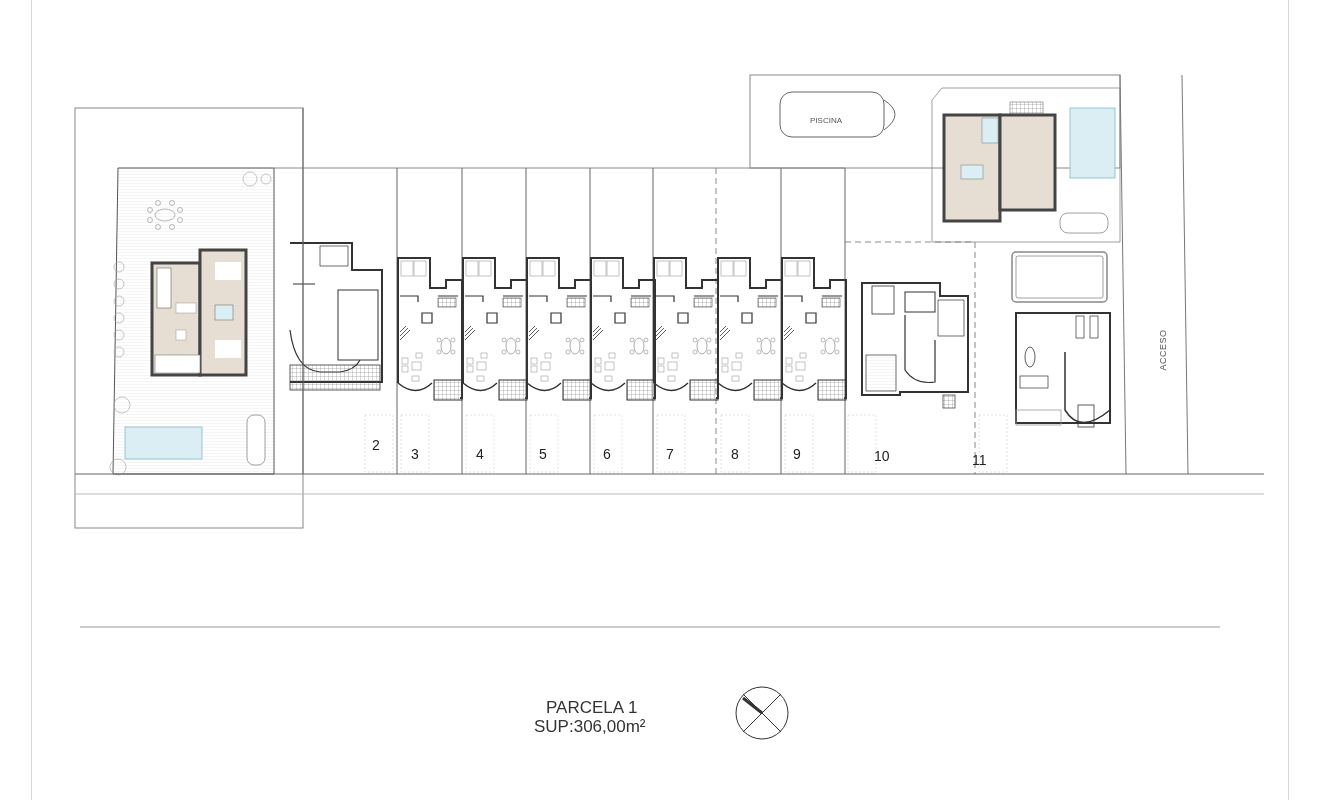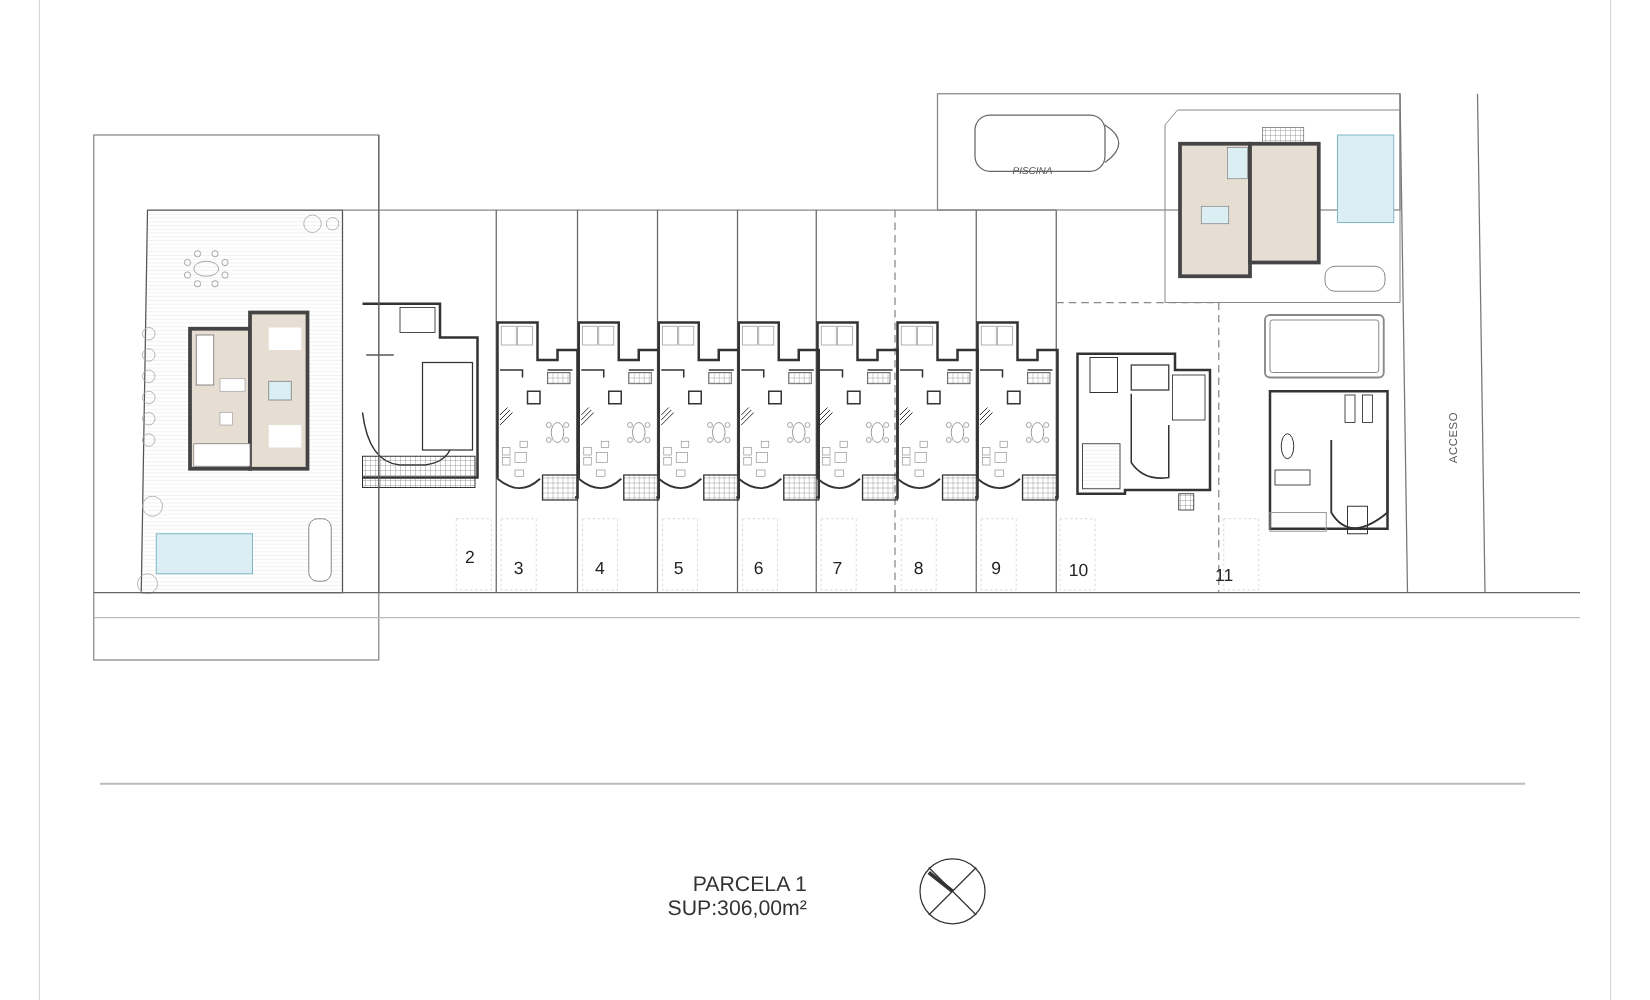--- a/index.html
+++ b/index.html
@@ -1,23 +1,23 @@
 <!DOCTYPE html>
 <html><head>
 <meta charset="utf-8">
 <style>
   html, body { margin:0; padding:0; background:#ffffff; }
   body { width:1320px; height:800px; position:relative; overflow:hidden; font-family:"Liberation Sans", sans-serif; }
   .frame-left { position:absolute; left:31px; top:0; width:1px; height:800px; background:#d8d8d8; }
   .frame-right { position:absolute; left:1288px; top:0; width:1px; height:800px; background:#d8d8d8; }
   svg { position:absolute; left:0; top:0; }
   .plot-num { position:absolute; font-size:14px; color:#222; }
-  .title { position:absolute; left:534px; top:698px; font-size:17px; color:#333; line-height:19px; text-align:right; }
+  .title { position:absolute; left:534px; top:698px; font-size:17px; color:#333; line-height:19px; text-align:left; }
   .acceso { position:absolute; left:1142px; top:345px; font-size:9px; color:#555; transform:rotate(-90deg); transform-origin:center; letter-spacing:0.5px; }
-  .piscina { position:absolute; left:810px; top:132px; font-size:8px; color:#555;font-style:italic; }
+  .piscina { position:absolute; left:810px; top:116px; font-size:8px; color:#555; }
 </style>
 </head>
 <body>
 
 <div class="frame-left"></div>
 <div class="frame-right"></div>
 
 <svg width="1320" height="800" viewBox="0 0 1320 800">
   <defs>
     <pattern id="grid" width="4" height="4" patternUnits="userSpaceOnUse">
@@ -198,19 +198,19 @@
 <div class="acceso">ACCESO</div>
 
 <div class="plot-num" style="left:372px;top:437px">2</div>
 <div class="plot-num" style="left:411px;top:446px">3</div>
 <div class="plot-num" style="left:476px;top:446px">4</div>
 <div class="plot-num" style="left:539px;top:446px">5</div>
 <div class="plot-num" style="left:603px;top:446px">6</div>
 <div class="plot-num" style="left:666px;top:446px">7</div>
 <div class="plot-num" style="left:731px;top:446px">8</div>
 <div class="plot-num" style="left:793px;top:446px">9</div>
-<div class="plot-num" style="left:855px;top:448px">10</div>
+<div class="plot-num" style="left:874px;top:448px">10</div>
 <div class="plot-num" style="left:972px;top:452px">11</div>
 
 <div class="title">
   <div style="padding-left:12px">PARCELA 1</div>
   <div>SUP:306,00m²</div>
 </div>
 
 </body></html>

